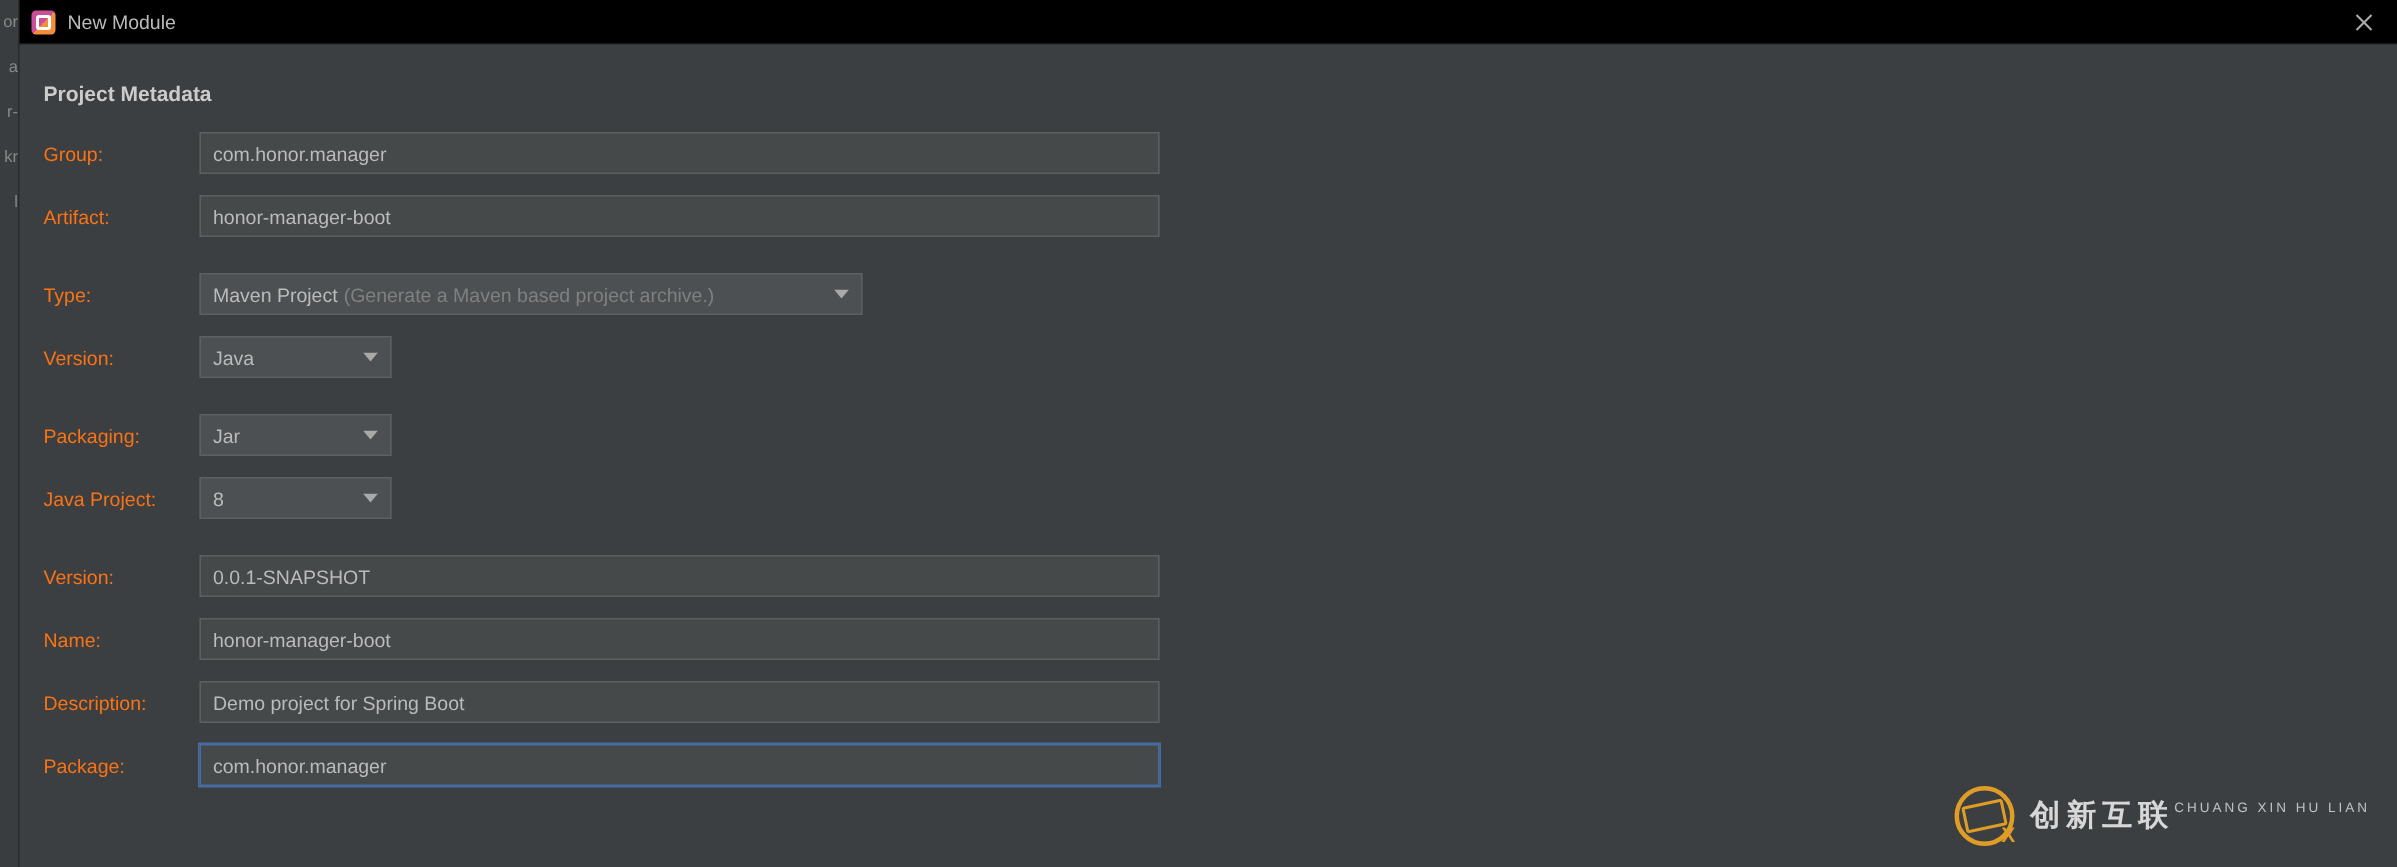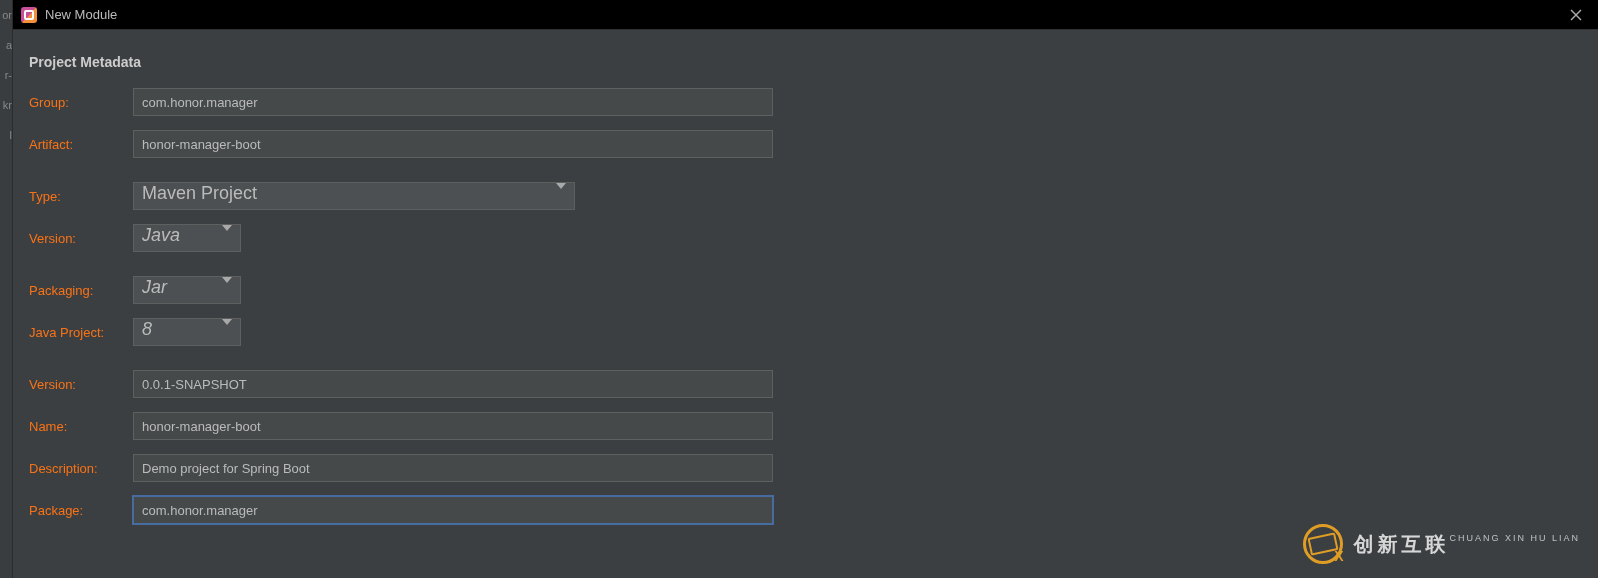--- a/index.html
+++ b/index.html
@@ -105,32 +105,33 @@
   .text-input:focus, .text-input.focused {
     border: 1px solid #466ca1;
     box-shadow: 0 0 0 1px #466ca1;
     background: #45494a;
   }
   .select {
     height: 28px;
     background: #4c5052;
     border: 1px solid #5e6060;
     color: #bbbbbb;
-    font-size: 18px;
+    font-size: 13px;
     padding: 0 8px;
     display: flex;
+    align-items: center;
     cursor: pointer;
     position: relative;
   }
   .select .sel-main { color: #bbbbbb; }
   .select .sel-hint { color: #808080; margin-left: 4px; }
   .select .caret {
     margin-left: auto;
   }
-  .select.small { width: 108px; font-style: italic; }
+  .select.small { width: 128px; }
   .select.type  { width: 442px; }
   .caret svg { display:block; }
 
   
   .watermark {
     position: absolute;
     right: 18px;
     bottom: 14px;
     display: flex;
     align-items: center;
@@ -201,20 +202,21 @@
 
     <div class="form-row">
       <div class="form-label">Artifact:</div>
       <input class="text-input" value="honor-manager-boot" style="">
     </div>
 
     <div class="form-row gap-before">
       <div class="form-label">Type:</div>
       <div class="select type">
         <span class="sel-main">Maven Project</span>
+        <span class="sel-hint">(Generate a Maven based project archive.)</span>
         <span class="caret">
           <svg width="10" height="6" viewBox="0 0 10 6">
               <path d="M0 0 L5 6 L10 0 Z" fill="#a9a9a9"></path>
             </svg>
         </span>
       </div>
     </div>
 
     <div class="form-row">
       <div class="form-label">Version:</div>

